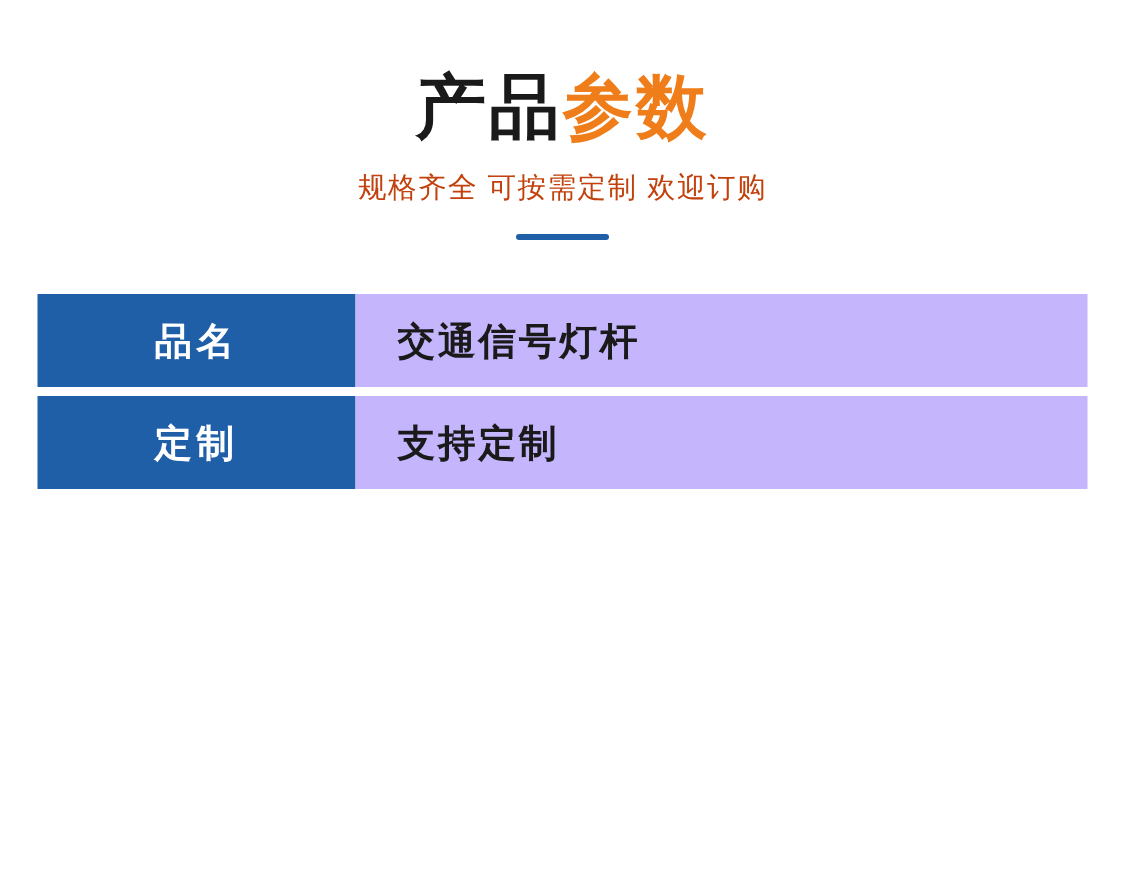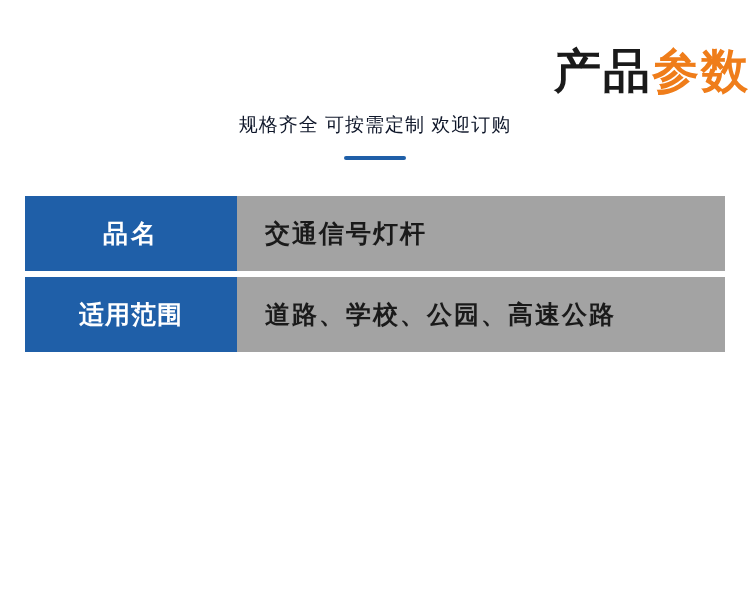--- a/index.html
+++ b/index.html
@@ -22,59 +22,58 @@
   .header {
     padding-top: 44px;
     text-align: center;
   }
   .title {
     font-size: 47px;
     font-weight: bold;
     letter-spacing: 2px;
     line-height: 1.15;
     color: #1a1a1a;
-    text-align: right;
   }
   .title .accent {
     color: #ef7d1a;
   }
   .subtitle {
     margin-top: 14px;
     font-size: 19px;
-    color: #0f172a;
+    color: #c2410c;
     letter-spacing: 1px;
   }
   .divider {
     margin: 18px auto 0 auto;
     width: 62px;
     height: 4px;
     background: #1f5fa8;
     border-radius: 2px;
   }
   .spec-table {
     margin: 30px auto 0 auto;
     width: 700px;
     border-collapse: separate;
     border-spacing: 0 6px;
   }
   .spec-row {
-    height: 75px;
+    height: 62px;
   }
   .spec-label {
     width: 210px;
     background: #1f5fa8;
     color: #ffffff;
     font-size: 25px;
     font-weight: bold;
     text-align: center;
     letter-spacing: 3px;
     vertical-align: middle;
   }
   .spec-value {
-    background: #a3a3a3;
+    background: #c4b5fd;
     color: #1a1a1a;
     font-size: 25px;
     font-weight: bold;
     padding-left: 28px;
     letter-spacing: 2px;
     vertical-align: middle;
   }
   .spec-row.wide .spec-label {
     letter-spacing: 1px;
   }
@@ -91,20 +90,20 @@
     <div class="subtitle">规格齐全 可按需定制 欢迎订购</div>
     <div class="divider"></div>
   </div>
 
   <table class="spec-table">
     <tbody>
       <tr class="spec-row">
         <td class="spec-label">品名</td>
         <td class="spec-value">交通信号灯杆</td>
       </tr>
-      <tr class="spec-row wide">
-        <td class="spec-label">适用范围</td>
-        <td class="spec-value">道路、学校、公园、高速公路</td>
+      <tr class="spec-row">
+        <td class="spec-label">定制</td>
+        <td class="spec-value">支持定制</td>
       </tr>
     </tbody>
   </table>
 
 </div>
 
 </body></html>

